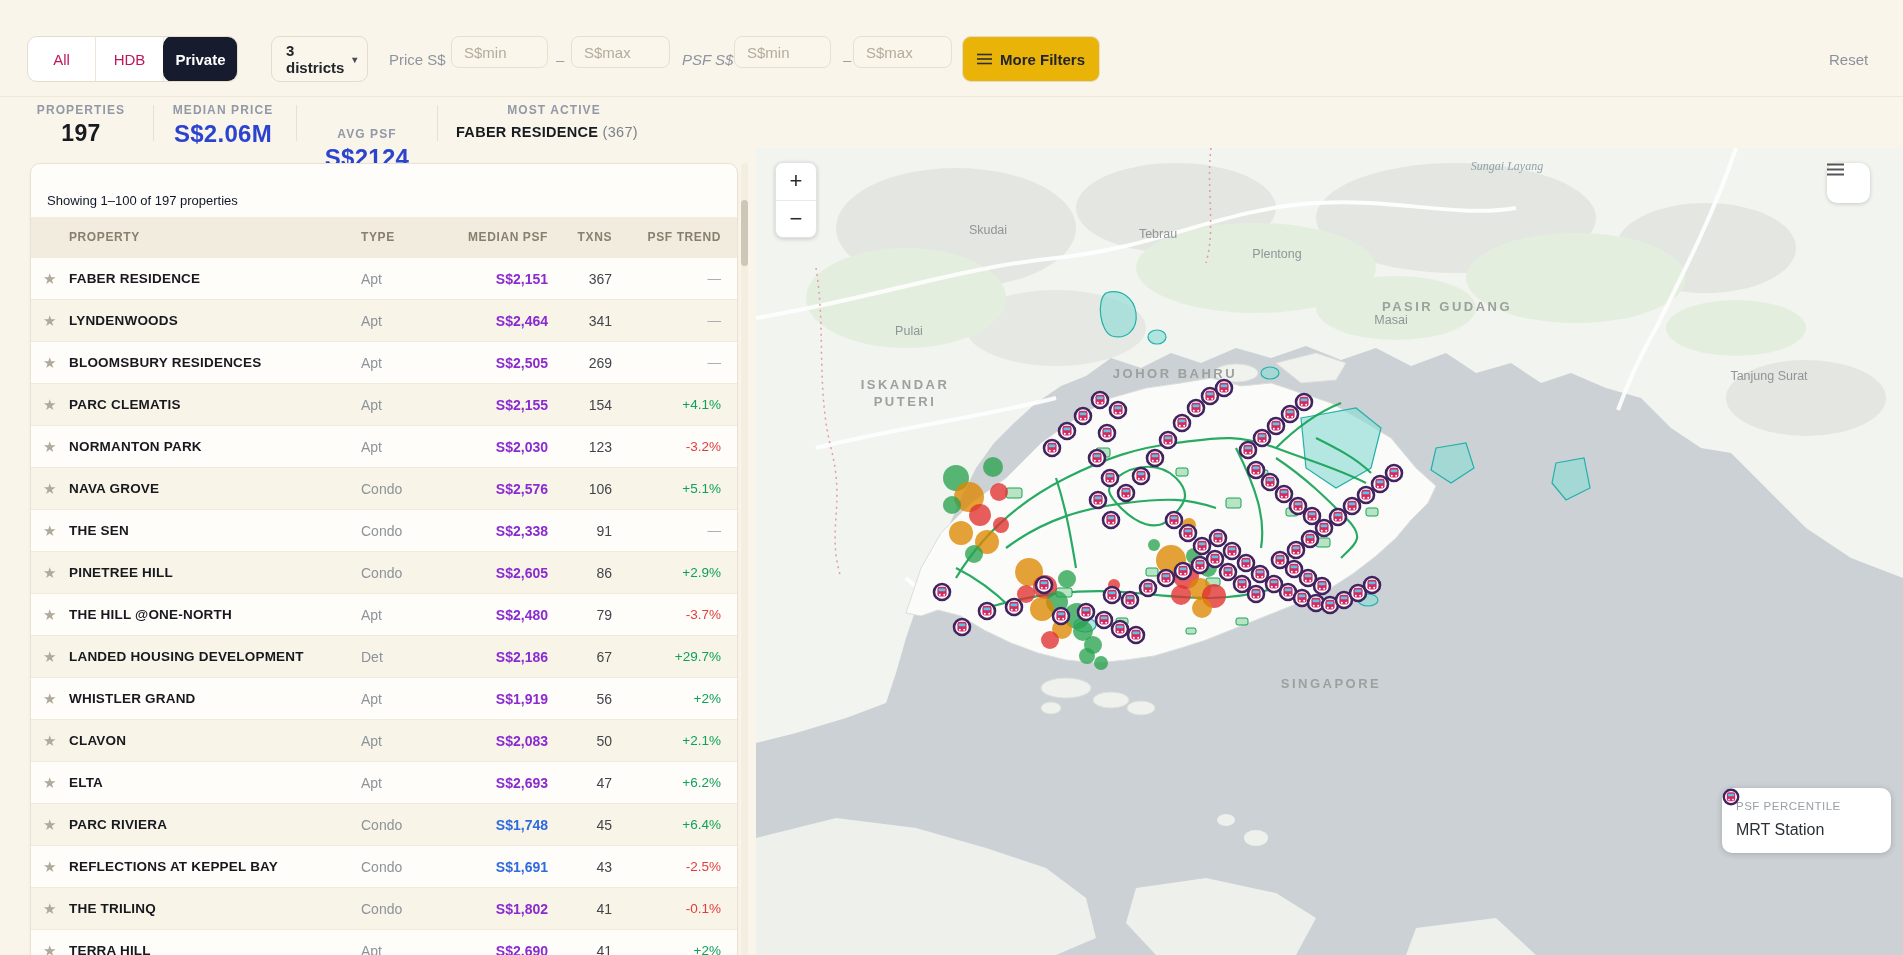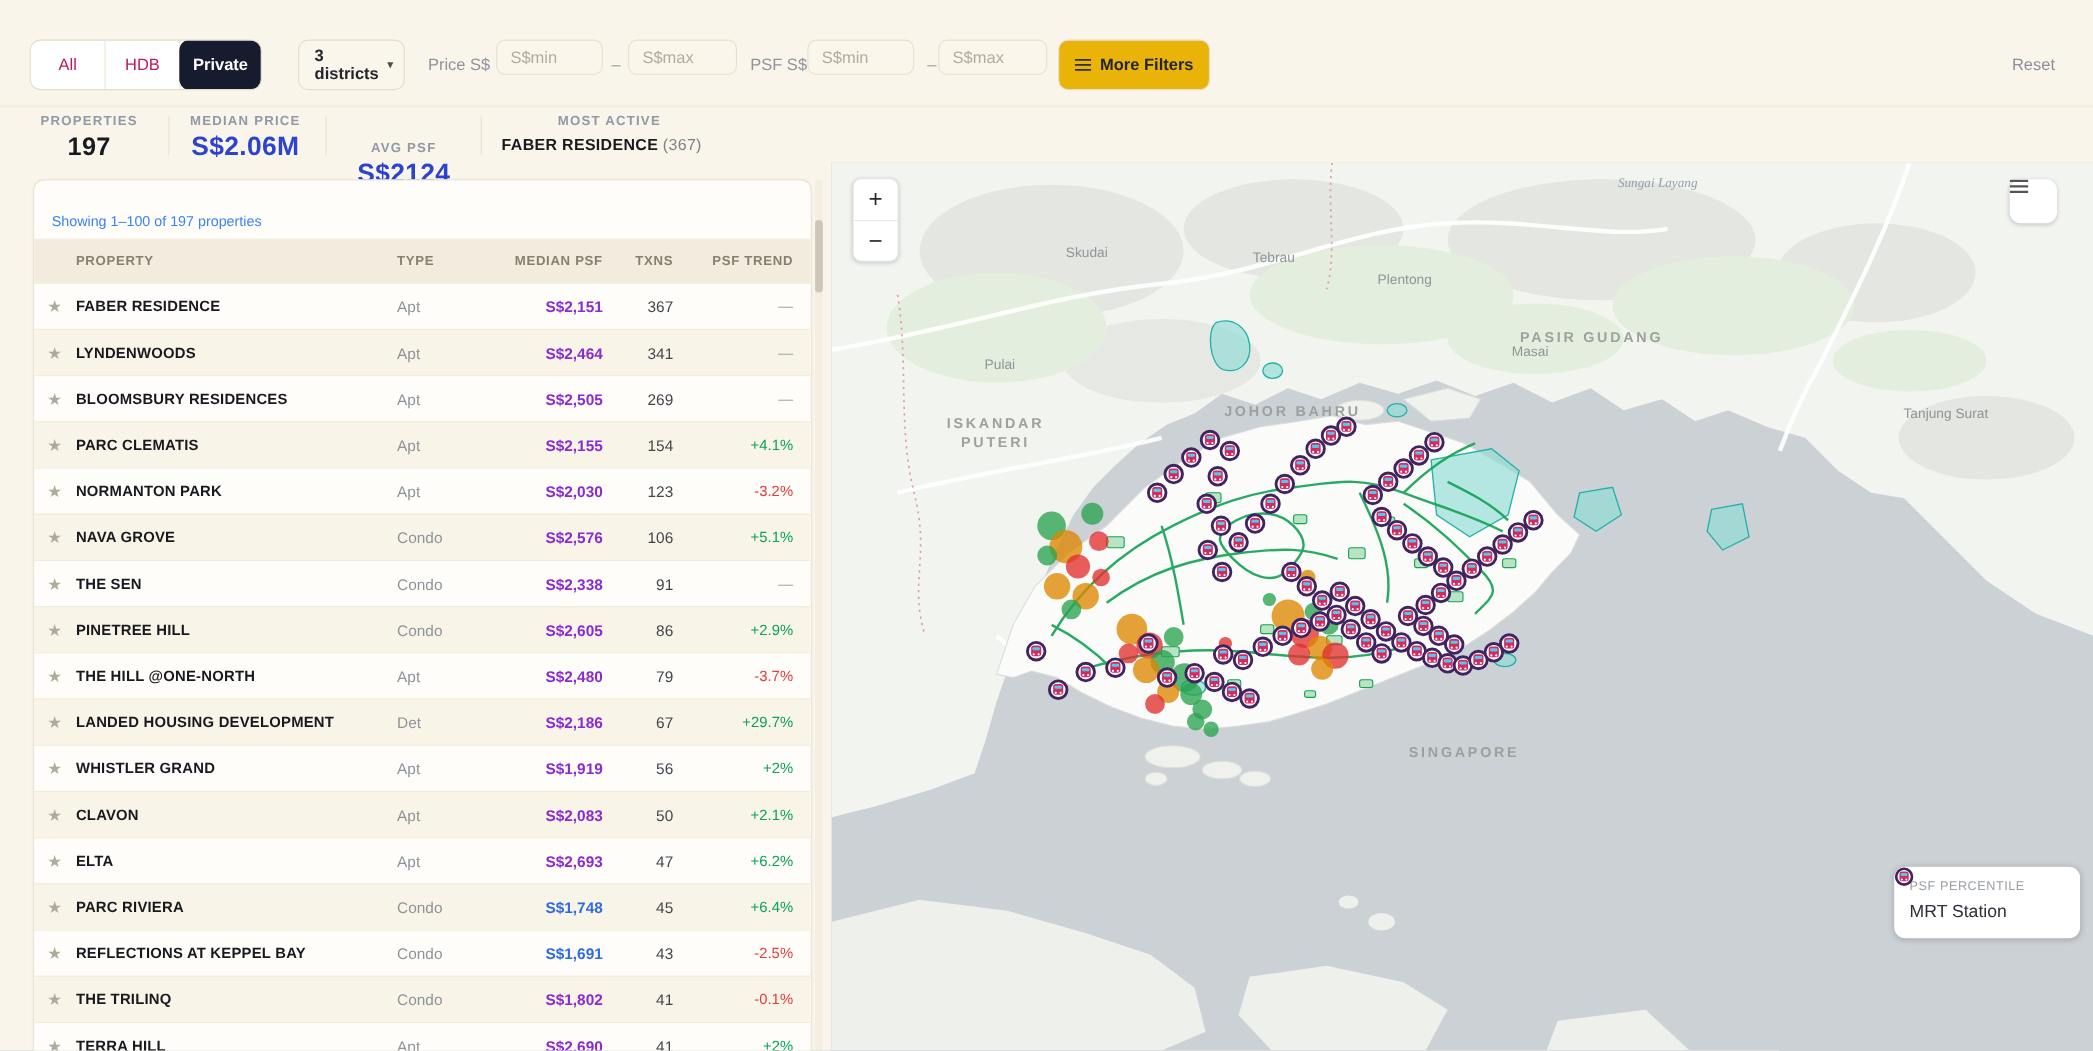--- a/index.html
+++ b/index.html
@@ -37,21 +37,21 @@
   .stat-div{position:absolute;top:8px;width:1px;height:36px;background:#e8e1d3;}
   .viewbtn{position:absolute;top:103px;height:32px;box-sizing:border-box;border-radius:8px;display:flex;
            align-items:center;justify-content:center;gap:7px;font-size:12.5px;font-weight:700;
            letter-spacing:.5px;cursor:pointer;}
   .viewbtn.table{left:1678px;width:85px;background:#3e5bdd;color:#fff;}
   .viewbtn.cards{left:1768px;width:87px;border:1px solid #ddd7c7;color:#878d99;background:transparent;}
   
   .card{position:absolute;left:30px;top:163px;width:708px;height:800px;background:#fffdf9;
         border:1px solid #eae3d3;border-radius:10px;box-sizing:border-box;overflow:hidden;
         box-shadow:0 1px 3px rgba(90,80,50,.06);}
-  .showing{padding:29px 16px 9px;font-size:13px;color:#3b82f6;}
+  .showing{padding:29px 16px 9px;font-size:13px;color:#0f172a;}
   .thead,.trow{display:grid;grid-template-columns:26px 292px 90px 97px 64px 1fr;align-items:center;
         padding:0 16px 0 12px;}
   .thead{height:40px;background:#f1ecdd;font-size:12px;font-weight:700;color:#87806f;letter-spacing:.6px;}
   .trow{height:41px;border-top:1px solid #f1ebdc;cursor:pointer;}
   .trow.alt{background:#f8f4e8;}
   .c-right{text-align:right;}
   .star{color:#b0aa9d;font-size:15px;cursor:pointer;}
   .pname{font-weight:700;font-size:13.5px;color:#17191f;letter-spacing:.2px;white-space:nowrap;}
   .ptype{font-size:14px;color:#8d939b;}
   .ppsf{font-size:14px;font-weight:700;text-align:right;}
@@ -99,21 +99,21 @@
   <div class="pillbtn" style="left:271px;width:97px;justify-content:space-between;">
     <span>3 districts</span>
     <span class="caret">▾</span>
   </div>
 
   <div class="flt-label" style="left:389px;">Price S$</div>
   <input class="flt-input" style="left: 451px; width: 97px;" placeholder="S$min">
   <div class="dash" style="left:556px;">–</div>
   <input class="flt-input" style="left: 571px; width: 99px;" placeholder="S$max">
 
-  <div class="flt-label" style="left:682px;">PSF S$</div>
+  <div class="flt-label" style="left:682px;font-style:italic;">PSF S$</div>
   <input class="flt-input" style="left: 734px; width: 97px;" placeholder="S$min">
   <div class="dash" style="left:843px;">–</div>
   <input class="flt-input" style="left: 853px; width: 99px;" placeholder="S$max">
 
   <div class="pillbtn" style="left:962px;background:#eab308;">
     <svg width="15" height="12" viewBox="0 0 15 12">
       <g stroke="#2b2f36" stroke-width="1.6">
           <line x1="0" y1="1.5" x2="15" y2="1.5"></line>
           <line x1="0" y1="6" x2="15" y2="6"></line>
           <line x1="0" y1="10.5" x2="15" y2="10.5"></line>

